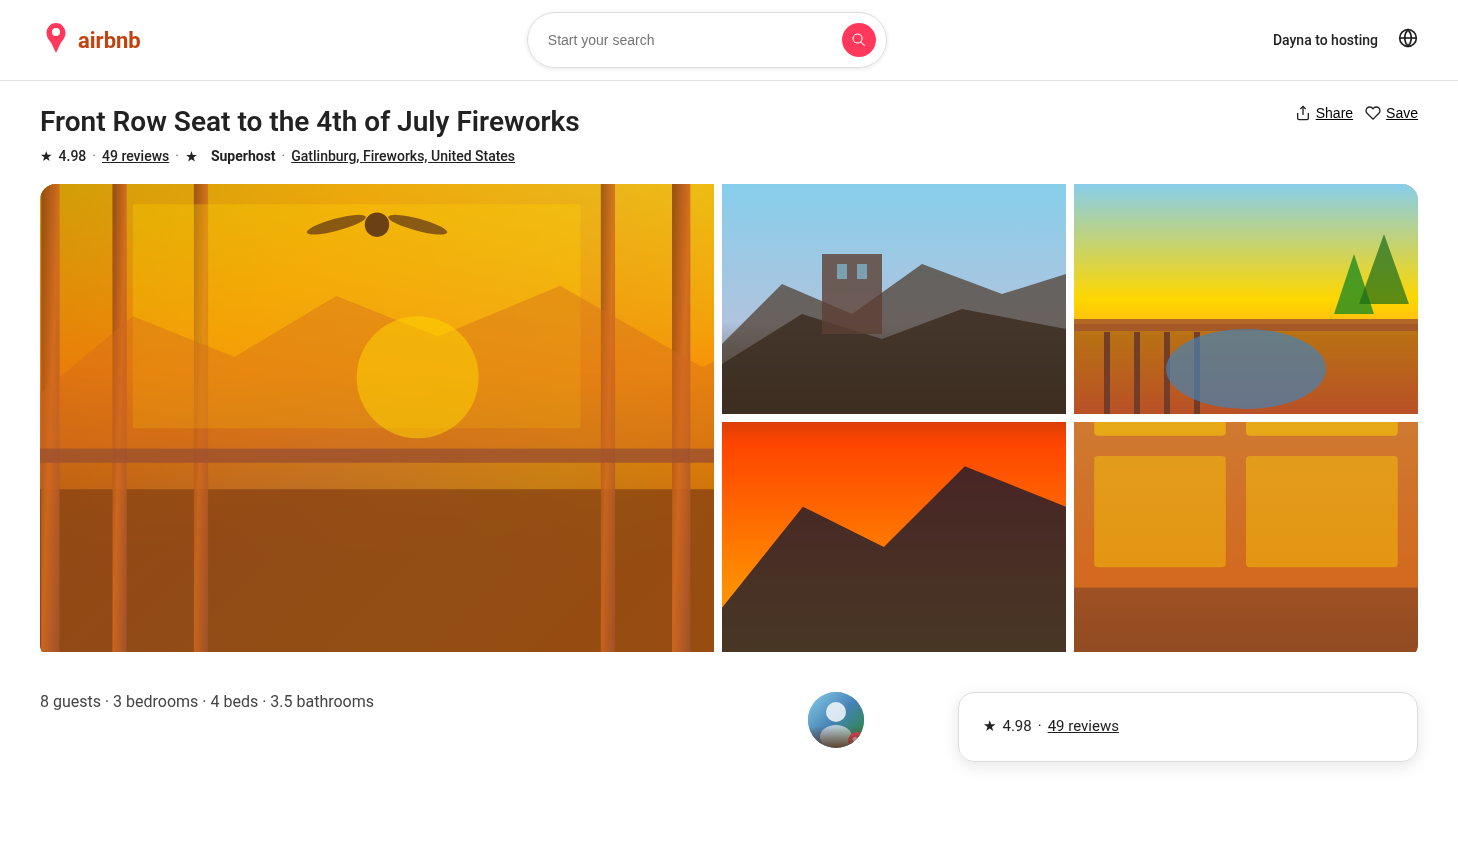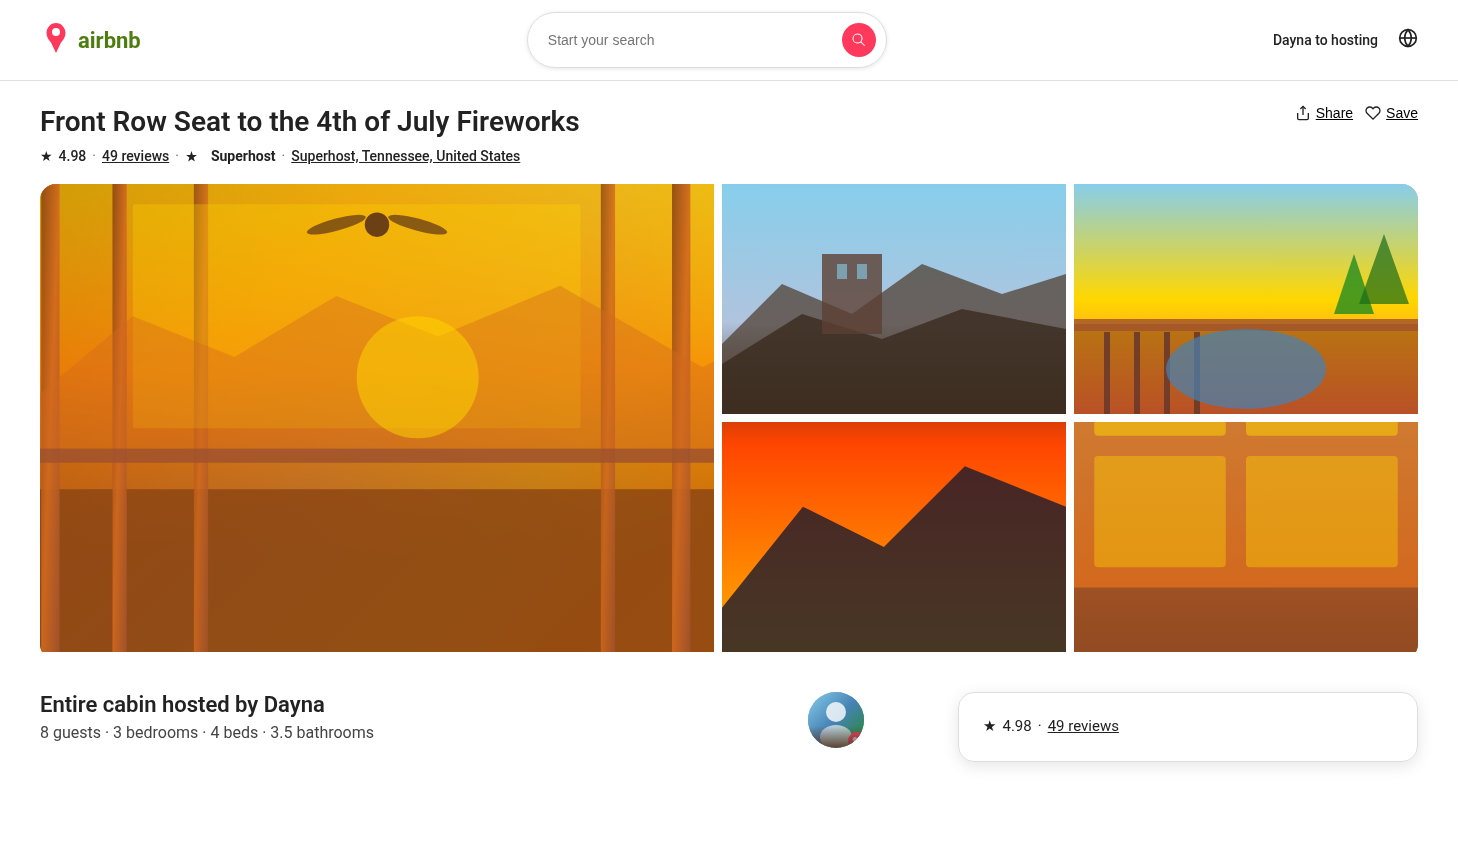--- a/index.html
+++ b/index.html
@@ -20,21 +20,21 @@
     .logo-wrap {
       display: flex;
       align-items: center;
       gap: 6px;
       cursor: pointer;
     }
     .logo-icon svg { width: 32px; height: 32px; }
     .logo-text {
       font-size: 22px;
       font-weight: 700;
-      color: #4d7c0f;
+      color: #c2410c;
     }
 
     .search-bar {
       display: flex;
       align-items: center;
       border: 1px solid #ddd;
       border-radius: 40px;
       padding: 10px 10px 10px 20px;
       gap: 20px;
       box-shadow: 0 1px 4px rgba(0,0,0,0.1);
@@ -272,21 +272,21 @@
         <span class="dot">·</span>
         <span class="reviews-link">49 reviews</span>
         <span class="dot">·</span>
         <span class="superhost-badge">
           <svg width="13" height="13" viewBox="0 0 24 24" fill="#222">
               <path d="M12 2l2.4 7.4H22l-6.2 4.5 2.4 7.4L12 17l-6.2 4.3 2.4-7.4L2 9.4h7.6z"></path>
             </svg>
           <span>Superhost</span>
         </span>
         <span class="dot">·</span>
-        <span class="location-link">Superhost, Tennessee, United States</span>
+        <span class="location-link">Gatlinburg, Fireworks, United States</span>
       </div>
     </div>
     <div class="meta-actions">
       <button class="action-btn">
         <svg width="16" height="16" viewBox="0 0 24 24" fill="none" stroke="#222" stroke-width="2">
           <path d="M4 12v8a2 2 0 0 0 2 2h12a2 2 0 0 0 2-2v-8"></path>
           <polyline points="16 6 12 2 8 6"></polyline>
           <line x1="12" y1="2" x2="12" y2="15"></line>
         </svg>
         <span>Share</span>
@@ -470,21 +470,20 @@
       </svg>
 
     </div>
   </div>
 
   <div class="bottom-section">
 
     <div class="listing-info">
       <div class="host-info-row">
         <div class="listing-info-left">
-          <div class="host-title">Entire cabin hosted by Dayna</div>
           <div class="host-details">8 guests · 3 bedrooms · 4 beds · 3.5 bathrooms</div>
         </div>
         <div style="position:relative; width:70px; height:70px; flex-shrink:0;">
           <div class="host-avatar">
             <svg width="56" height="56" viewBox="0 0 56 56" xmlns="http://www.w3.org/2000/svg">
               <defs>
                 <linearGradient id="av1" x1="0" y1="0" x2="1" y2="1">
                   <stop offset="0%" stop-color="#87CEEB"></stop>
                   <stop offset="50%" stop-color="#4682B4"></stop>
                   <stop offset="100%" stop-color="#228B22"></stop>

